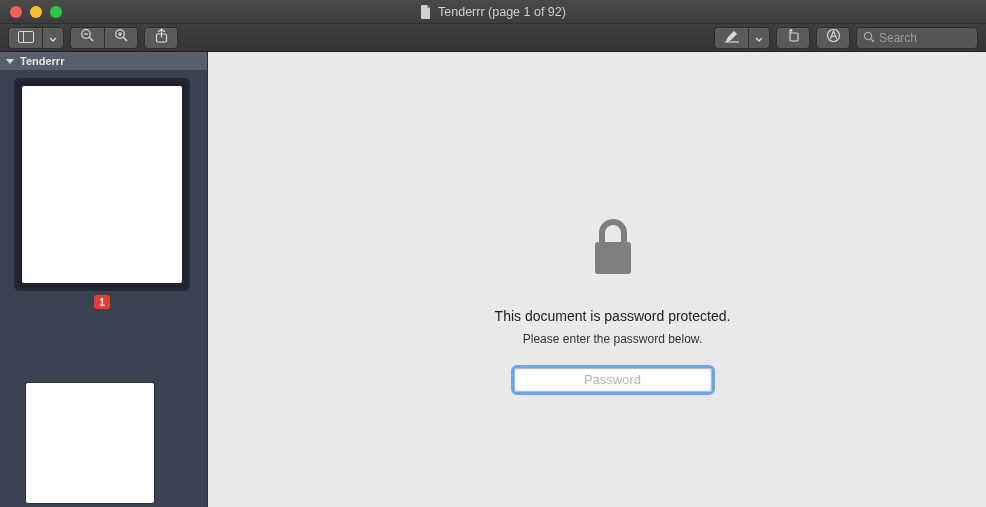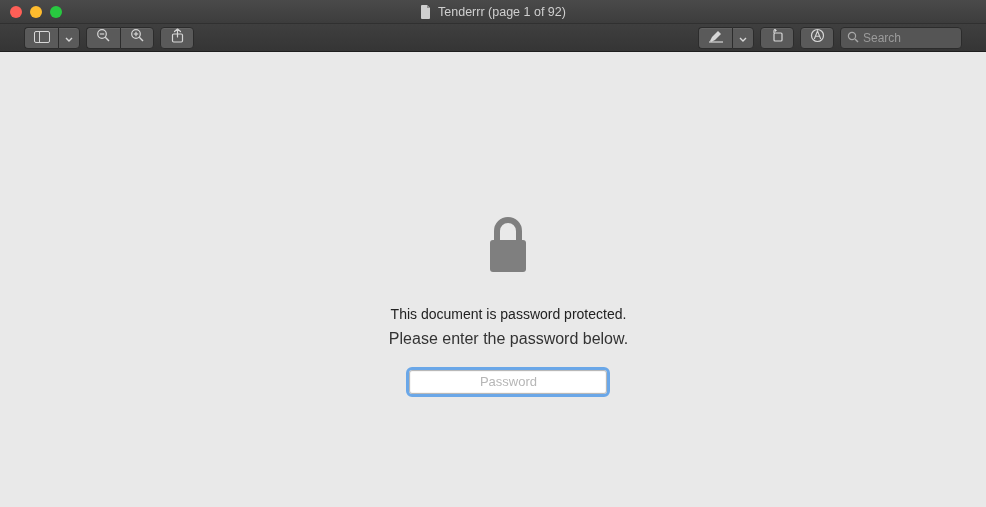--- a/index.html
+++ b/index.html
@@ -25,21 +25,21 @@
       color:#cfcfcf; font-size:12.5px; font-weight:500;
       display:flex; align-items:center; justify-content:center; gap:6px;
       pointer-events:none;
     }
     .title-center svg{ display:block; }
     
     .toolbar {
       height: 28px;
       background: linear-gradient(#3f3f3f,#353535);
       display:flex; align-items:center;
-      padding: 0 24px;
+      padding: 0 8px;
       gap:6px;
       border-bottom:1px solid #1f1f1f;
     }
     .spacer{flex:1;}
     .tbtn, .segbtn {
       height:22px; background:#5a5a5a;
       border:1px solid #2c2c2c; border-radius:4px;
       display:flex;align-items:center;justify-content:center;
       color:#d7d7d7;
       box-shadow: inset 0 1px 0 rgba(255,255,255,.06);
@@ -97,21 +97,21 @@
       margin-top:92px;
       width:128px;height:120px;background:#fff;border-radius:2px;
       margin-left:12px;
       box-shadow:0 0 0 1px rgba(0,0,0,.25);
     }
     
     .main{ flex:1; background:#e9e9e9; display:flex; align-items:center; justify-content:center;margin-left:31px;}
     .locked-pane{ text-align:center; color:#222; margin-top:50px;}
     .lock-icon{ margin:0 auto 32px auto; width:44px; height:58px; display:block; }
     .locked-title{ font-size:14px; margin-bottom:8px;}
-    .locked-sub{ font-size:16px; color:#333; margin-bottom:22px;}
+    .locked-sub{ font-size:12px; color:#333; margin-bottom:22px;}
     .pw-input{
       width:198px; height:24px;
       border:1px solid #b8b8b8; border-radius:3px;
       text-align:center; font-size:13px; color:#333;
       outline:3px solid #6aa7e8; outline-offset:0;
       box-shadow:0 0 0 1px rgba(0,0,0,.04) inset;
       background:#fff;
     }
     .pw-input::placeholder{ color:#b6b6b6; }
   </style>
@@ -229,20 +229,33 @@
       <svg width="12" height="12" viewBox="0 0 12 12">
           <circle cx="5" cy="5" r="3.6" fill="none" stroke="#a8a8a8" stroke-width="1.2"></circle>
           <line x1="8" y1="8" x2="11" y2="11" stroke="#a8a8a8" stroke-width="1.4"></line>
         </svg>
     </span>
     <input type="text" placeholder="Search" style="">
   </div>
 </div>
 
 <div class="content">
+  <div class="sidebar">
+    <div class="sb-header">
+      <span class="disclosure"></span>
+      <span>Tenderrr</span>
+    </div>
+    <div class="sb-body">
+      <div class="thumb-frame selected">
+        <div class="thumb-page"></div>
+        <div class="page-badge">1</div>
+      </div>
+      <div class="placeholder-page"></div>
+    </div>
+  </div>
 
   <div class="main">
     <div class="locked-pane">
       <span>
         <svg class="lock-icon" viewBox="0 0 44 58">
           <path d="M11 24 V15 a11 11 0 0 1 22 0 V24" fill="none" stroke="#7f7f7f" stroke-width="6" stroke-linecap="round"></path>
           <rect x="4" y="24" width="36" height="32" rx="3" fill="#7f7f7f"></rect>
         </svg>
       </span>
       <div class="locked-title">This document is password protected.</div>

